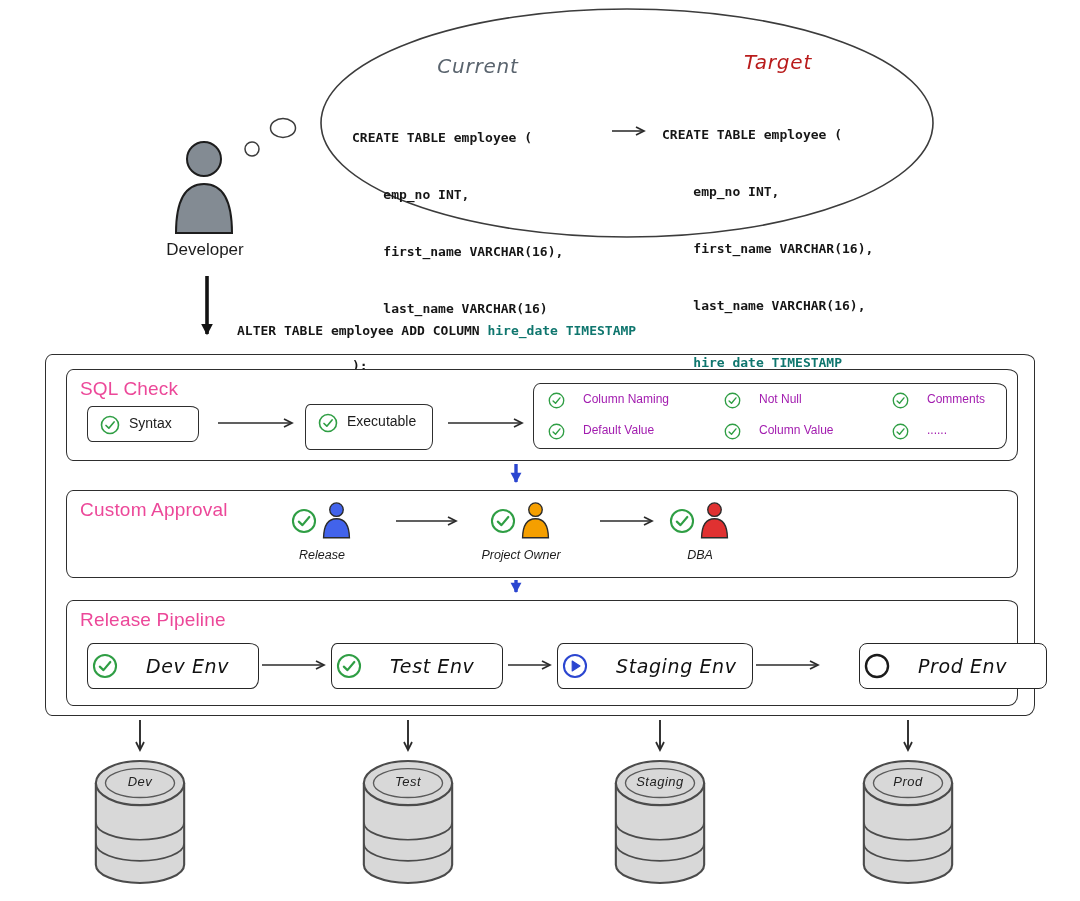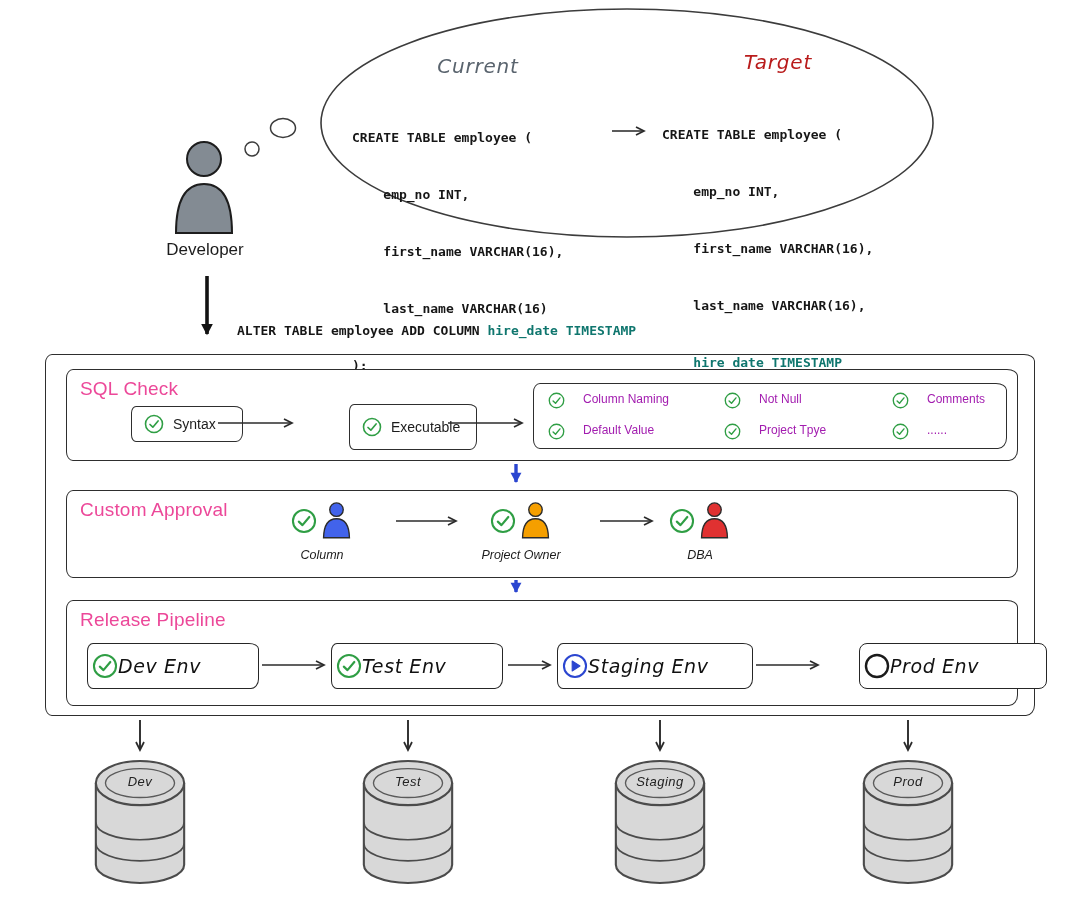--- a/index.html
+++ b/index.html
@@ -16,36 +16,35 @@
   }
   .red { color:#0f766e; }
   .hand { font-family:"DejaVu Sans",sans-serif; font-style:italic; letter-spacing:0.8px; }
   .bubble-title { position:absolute; text-align:center; font-size:20px; }
   .sketch-box {
     position:absolute; border:1.7px solid #2e2e2e; background:#fff;
     border-radius:7px 11px 9px 7px / 9px 7px 11px 9px;
   }
   .section-title { position:absolute; left:13px; top:8px; font-size:19px; color:#ec4899; letter-spacing:0.2px; }
   .step-box {
-    position:absolute; display:flex; align-items:center; gap:9px; padding:0 12px;
+    position:absolute; display:flex; gap:9px; padding:8px 12px;
     border:1.6px solid #2e2e2e; background:#fff;
     border-radius:5px 9px 7px 5px / 7px 5px 9px 7px;
-    margin-left:44px;
   }
   .step-label { font-size:14px; }
   .checklist-grid {
     position:absolute; display:grid; grid-template-columns:176px 168px 1fr;
     row-gap:14px; align-content:center; padding:8px 14px; height:100%; width:100%;
   }
   .chk-item { display:flex; align-items:flex-start; gap:18px; font-size:12px; color:#a21caf; }
   .role-group { position:absolute; }
   .role-row { display:flex; justify-content:center; align-items:flex-start; gap:3px; }
   .role-label { position:absolute; top:47px; left:0; width:100%; text-align:center; font-size:12.5px; font-style:italic; }
   .stage-box {
-    position:absolute; height:46px; display:flex; align-items:center; gap:0; padding:0 4px;
+    position:absolute; height:46px; display:flex; align-items:center; gap:28px; padding:0 4px;
     border:1.7px solid #262626; background:#fff;
     border-radius:6px 10px 8px 6px / 8px 6px 10px 8px;
   }
   .stage-label { font-size:19px; font-style:italic; font-family:"DejaVu Sans",sans-serif; letter-spacing:0.6px; color:#111; }
   .db { position:absolute; width:96px; height:130px; }
   .db-label { position:absolute; top:17px; left:0; width:96px; text-align:center; font-size:13px; font-style:italic; color:#222; letter-spacing:0.5px; }
 </style>
 </head>
 <body>
 
@@ -153,21 +152,21 @@
         <div class="chk-item">
           <svg width="17" height="17">
               <use href="#sym-check"></use>
             </svg>
           <span>Default Value</span>
         </div>
         <div class="chk-item">
           <svg width="17" height="17">
               <use href="#sym-check"></use>
             </svg>
-          <span>Project Tpye</span>
+          <span>Column Value</span>
         </div>
         <div class="chk-item">
           <svg width="17" height="17">
               <use href="#sym-check"></use>
             </svg>
           <span>......</span>
         </div>
       </div>
     </div>
   </div>
@@ -177,21 +176,21 @@
 
     <div class="role-group" style="left:220px; top:10px; width:70px;">
       <div class="role-row">
         <svg width="26" height="26" style="margin-top:7px;">
             <use href="#sym-check"></use>
           </svg>
         <svg width="33" height="39" viewBox="0 0 24 27" fill="#4263eb">
             <use href="#sym-person"></use>
           </svg>
       </div>
-      <div class="role-label">Column</div>
+      <div class="role-label">Release</div>
     </div>
 
     <div class="role-group" style="left:404px; top:10px; width:100px;">
       <div class="role-row">
         <svg width="26" height="26" style="margin-top:7px;">
             <use href="#sym-check"></use>
           </svg>
         <svg width="33" height="39" viewBox="0 0 24 27" fill="#f59f00">
             <use href="#sym-person"></use>
           </svg>

